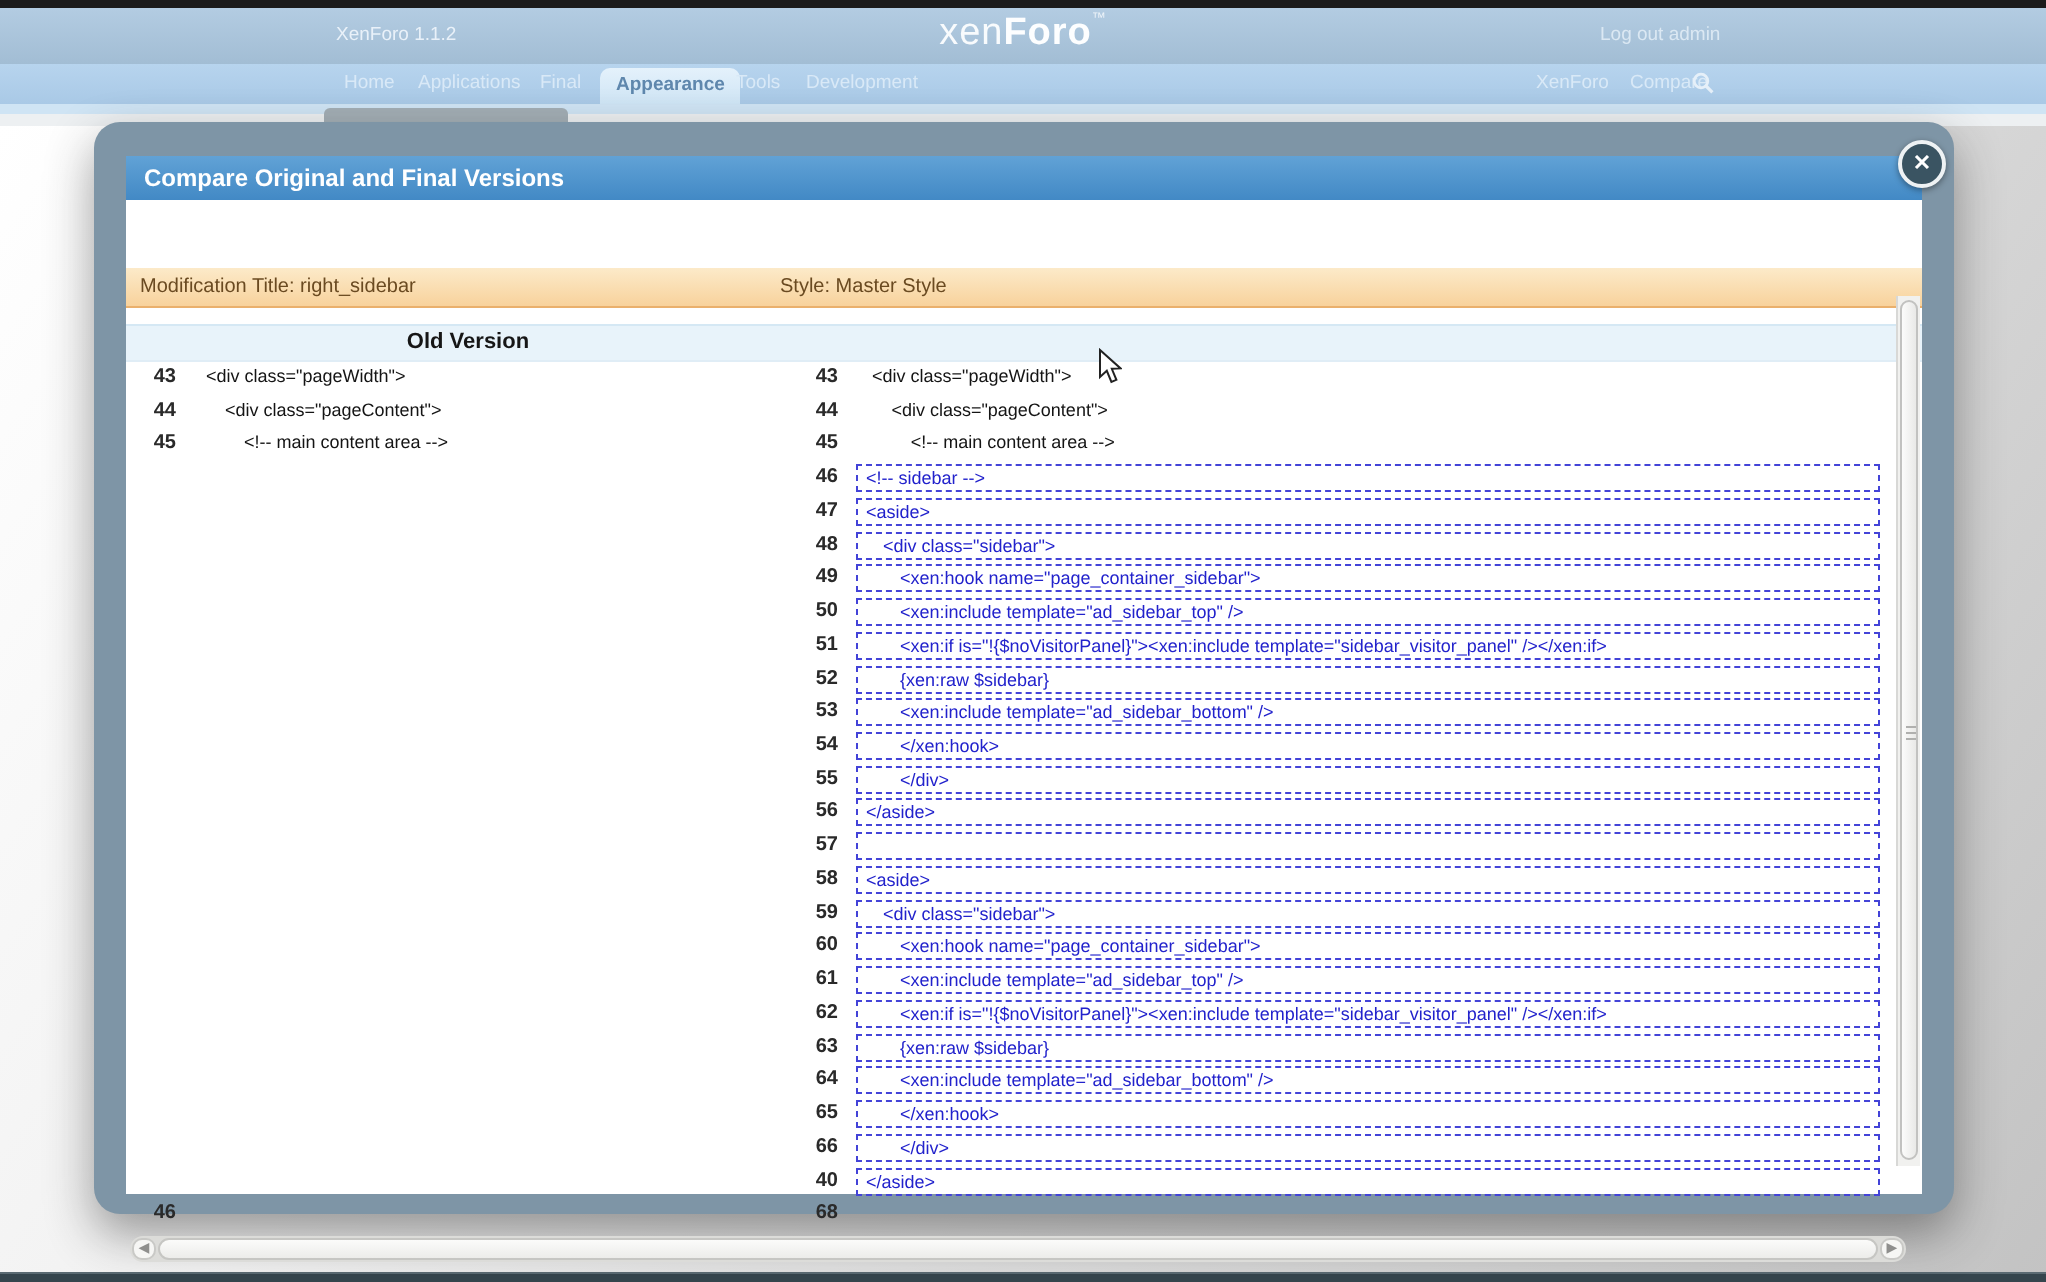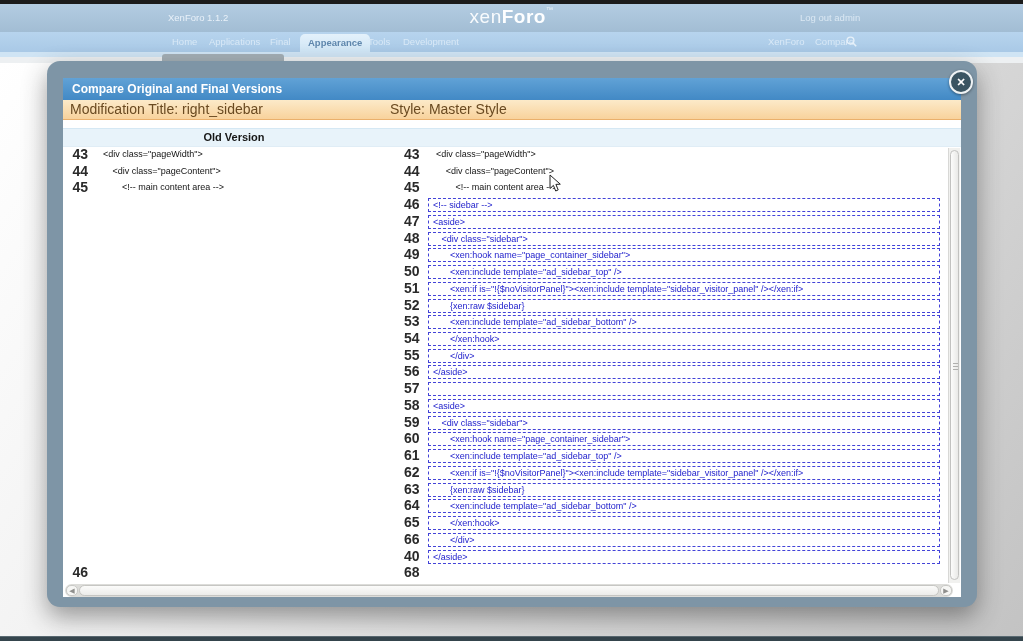--- a/index.html
+++ b/index.html
@@ -43,37 +43,37 @@
   .overlay-panel { position:absolute; left:47px; top:61px; width:930px; height:546px;
     background:#7e95a6; border-radius:13px; box-shadow:0 10px 24px rgba(40,40,40,.45); }
   .close-btn { position:absolute; left:949px; top:70px; width:24px; height:24px; border-radius:50%;
     background:#3a5462; border:2px solid #eef2f4; color:#ffffff; font-size:11px; font-weight:bold;
     line-height:20px; text-align:center; cursor:pointer; box-shadow:0 1px 3px rgba(0,0,0,.4); z-index:30; }
 
   .dialog { position:absolute; left:63px; top:78px; width:898px; height:519px; background:#ffffff; z-index:5; }
   .dialog-title { height:22px; line-height:22px; padding-left:9px; font-size:12px; font-weight:bold;
     color:#ffffff; background:linear-gradient(#61a2d6,#4289c5); }
   .meta-bar { position:relative; height:20px; background:linear-gradient(#fceac9,#f8d29c);
-    border-bottom:1px solid #eab06c; font-size:14px; color:#6a4a21; }
+    border-bottom:1px solid #eab06c; font-size:10px; color:#6a4a21;margin-top:34px; }
   .meta-item { position:absolute; top:0; line-height:19px; }
   .meta-item.m0{left:7px;} .meta-item.m1{left:167px;} .meta-item.m2{left:327px;}
 
   .col-headers { position:relative; height:19px; margin-top:8px; background:#e8f3fa;
     border-top:1px solid #d5e8f4; border-bottom:1px solid #e0edf6; }
   .col-header { position:absolute; top:0; line-height:17px; font-size:11px; font-weight:bold;
     color:#161616; text-align:center; }
   .col-header.old { left:0; width:342px; }
   .col-header.new { left:341px; width:537px; }
 
   .diff-viewport { position:relative; margin-left:2px; width:881px; height:435px; overflow:hidden; }
 
   .drow { position:absolute; height:16px; }
   .drow.oldc { left:0;   width:340px; }
   .drow.newc { left:339px; width:541px; }
-  .lnum { position:absolute; left:0; top:1px; text-align:right; font-size:14px; font-weight:bold;
+  .lnum { position:absolute; left:0; top:1px; text-align:right; font-size:10px; font-weight:bold;
     color:#2a2a2a; line-height:13px; }
   .oldc .lnum { width:23px; }
   .newc .lnum { width:15px; }
   .lcode { position:absolute; top:1px; left:0; right:0; font-size:9px; line-height:13px;
     color:#141414; white-space:pre; overflow:hidden; }
   .drow.ins .lcode { left:24px; width:512px; right:auto; height:14px;
     border:1px dashed #4343d8; color:#2222cc; line-height:12px; }
 
   
   .vscroll { position:absolute; left:885px; top:70px; width:12px; height:435px;

